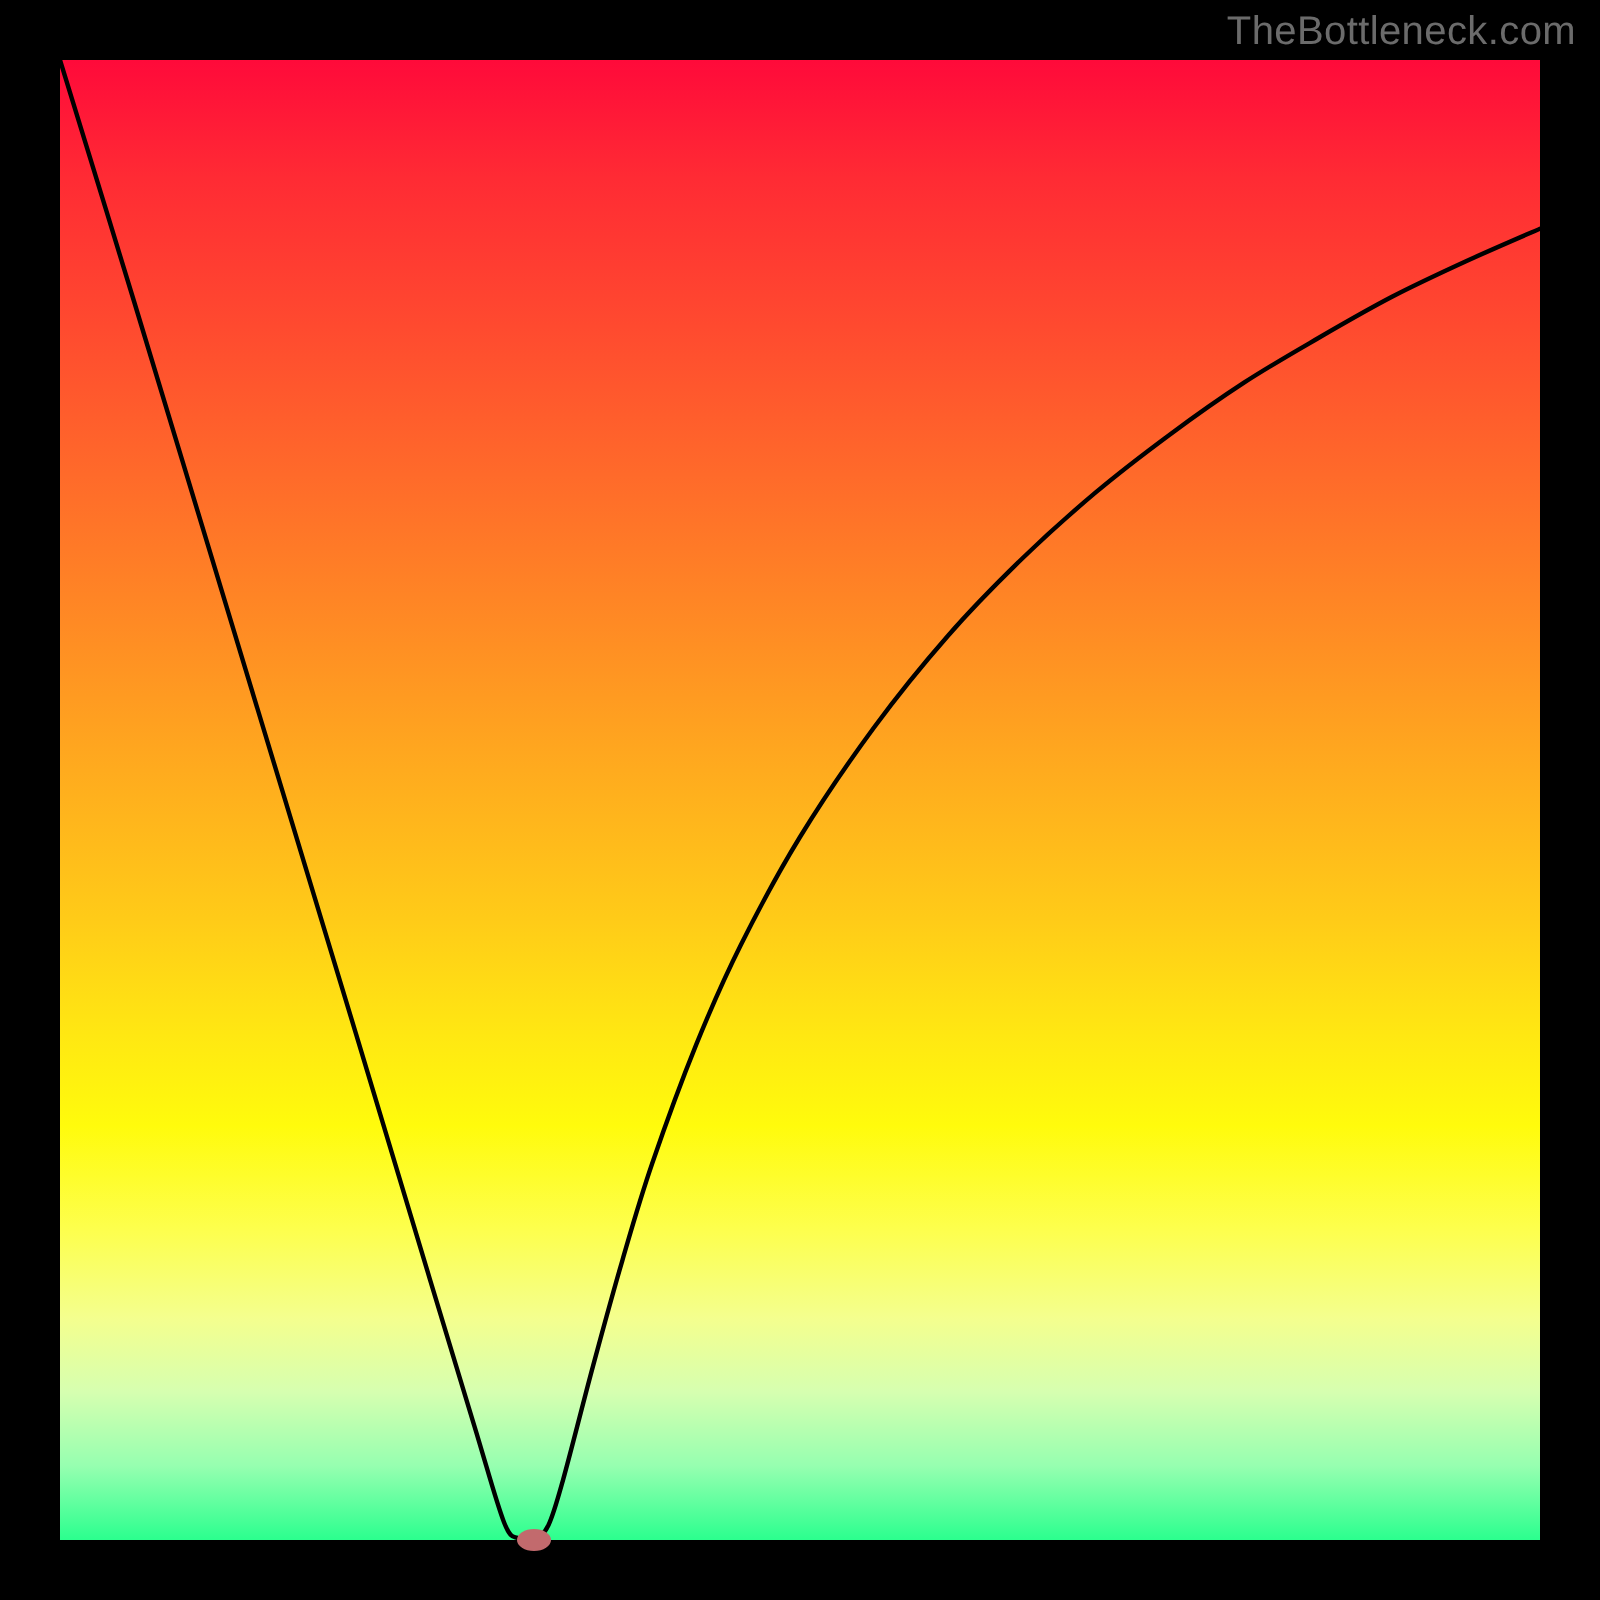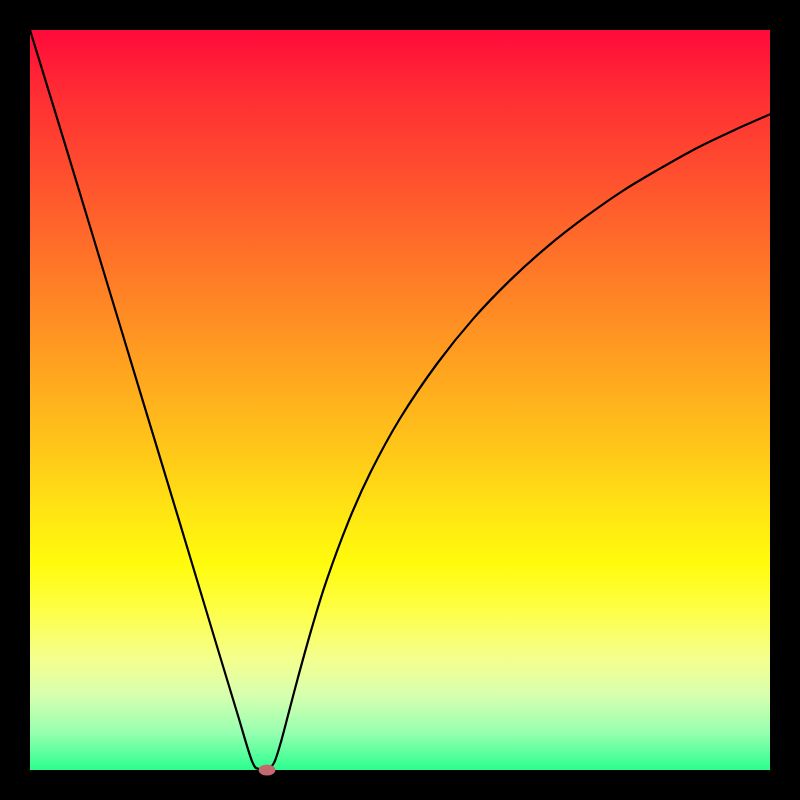--- a/index.html
+++ b/index.html
@@ -65,19 +65,20 @@
     height: 11px;
     border-radius: 50% / 50%;
     background: #c26a6d;
     transform: translate(-50%, -50%);
   }
 </style>
 </head>
 <body>
 
 <div class="frame">
+  <div class="watermark">TheBottleneck.com</div>
   <div class="plot-area">
     <svg class="curve" viewBox="0 0 740 740" preserveAspectRatio="none">
       <path id="curve-path" fill="none" stroke="#000" stroke-width="2.2" stroke-linecap="round" stroke-linejoin="round" d="M 0.00 0.00 C 6.17 20.10, 24.67 80.17, 37.00 120.62 C 49.33 161.07, 61.67 202.02, 74.00 242.72 C 86.33 283.42, 98.67 324.12, 111.00 364.82 C 123.33 405.52, 135.67 446.10, 148.00 486.92 C 160.33 527.74, 175.13 577.08, 185.00 609.76 C 194.87 642.44, 201.03 662.79, 207.20 683.02 C 213.37 703.25, 218.30 721.75, 222.00 731.12 C 225.70 740.49, 226.93 737.78, 229.40 739.26 C 231.87 740.74, 234.33 741.11, 236.80 740.00 C 239.27 738.89, 241.73 737.66, 244.20 732.60 C 246.67 727.54, 247.90 722.86, 251.60 709.66 C 255.30 696.46, 261.47 671.67, 266.40 653.42 C 271.33 635.17, 276.27 617.04, 281.20 600.14 C 286.13 583.24, 289.83 570.05, 296.00 552.04 C 302.17 534.03, 310.80 510.35, 318.20 492.10 C 325.60 473.85, 331.77 459.79, 340.40 442.52 C 349.03 425.25, 358.90 406.63, 370.00 388.50 C 381.10 370.37, 394.67 350.51, 407.00 333.74 C 419.33 316.97, 431.67 301.92, 444.00 287.86 C 456.33 273.80, 468.67 261.34, 481.00 249.38 C 493.33 237.42, 505.67 226.44, 518.00 216.08 C 530.33 205.72, 542.67 196.35, 555.00 187.22 C 567.33 178.09, 579.67 169.34, 592.00 161.32 C 604.33 153.30, 616.67 146.27, 629.00 139.12 C 641.33 131.97, 653.67 124.81, 666.00 118.40 C 678.33 111.99, 690.67 106.31, 703.00 100.64 C 715.33 94.97, 733.83 87.07, 740.00 84.36"></path>
     </svg>
     <div class="dot" id="min-dot" style="left: 236.8px; top: 740px;"></div>
   </div>
 </div>
 
 </body></html>

